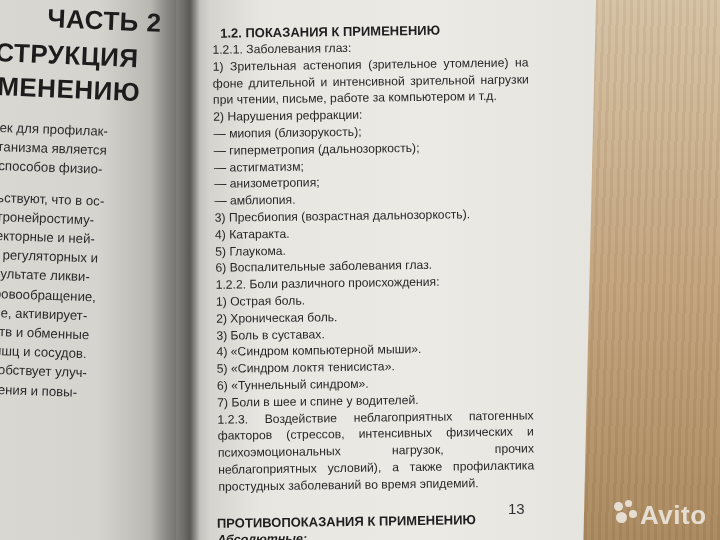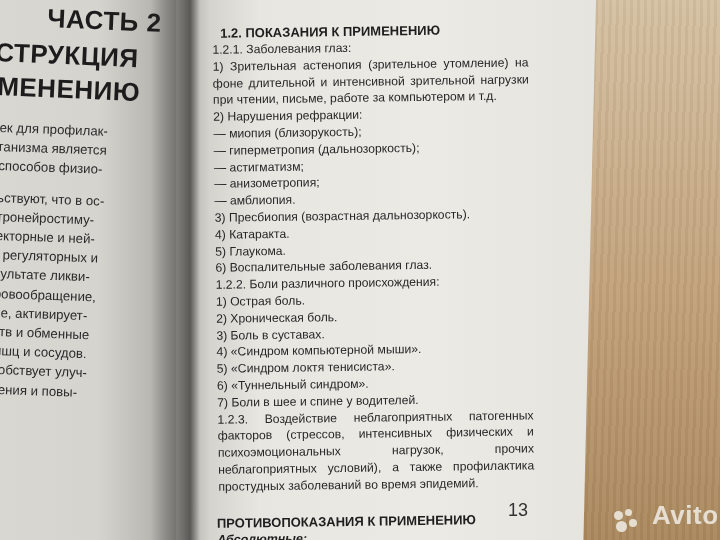--- a/index.html
+++ b/index.html
@@ -33,23 +33,23 @@
     background:linear-gradient(90deg,#9f9d99 0%,#d5d3ce 8%,#e8e6e1 20%,#eceae5 60%,#e6e4df 100%);
     clip-path:polygon(0 0,100% 0,97% 100%,0 100%);}
   .content{position:absolute;left:198px;top:26px;width:330px;color:#222;
     transform:rotate(-0.8deg);transform-origin:left top;}
   .h1{font-weight:bold;font-size:13px;line-height:16px;margin-left:22px;color:#1e1e1e;}
   .p{font-size:12.2px;line-height:16.8px;color:#262626;white-space:nowrap;}
   .ind{padding-left:14px;}
   .full{white-space:normal;text-align:justify;text-align-last:left;}
   .h2{font-weight:bold;font-size:13px;line-height:16px;margin-top:20px;margin-left:12px;color:#1e1e1e;}
   .sub{font-weight:bold;font-style:italic;font-size:12.5px;line-height:17px;margin-left:12px;color:#1e1e1e;}
-  .pagenum{position:absolute;left:508px;top:500px;font-size:18px;color:#333;}
+  .pagenum{position:absolute;left:508px;top:500px;font-size:15px;color:#333;}
   
-  .avito{position:absolute;left:614px;top:500px;display:flex;align-items:flex-end;gap:12px;opacity:0.85;}
+  .avito{position:absolute;left:614px;top:500px;display:flex;align-items:flex-start;gap:0;opacity:0.85;}
   .avito-logo{position:relative;width:26px;height:22px;}
   .avito-logo span{position:absolute;border-radius:50%;background:#f1ede6;}
   .avito-word{color:#f1ede6;font-weight:bold;font-size:26px;letter-spacing:0.5px;font-family:"Liberation Sans",sans-serif;}
 </style>
 </head>
 <body>
 
 <div class="table"></div>
 
 <div class="left-page">

